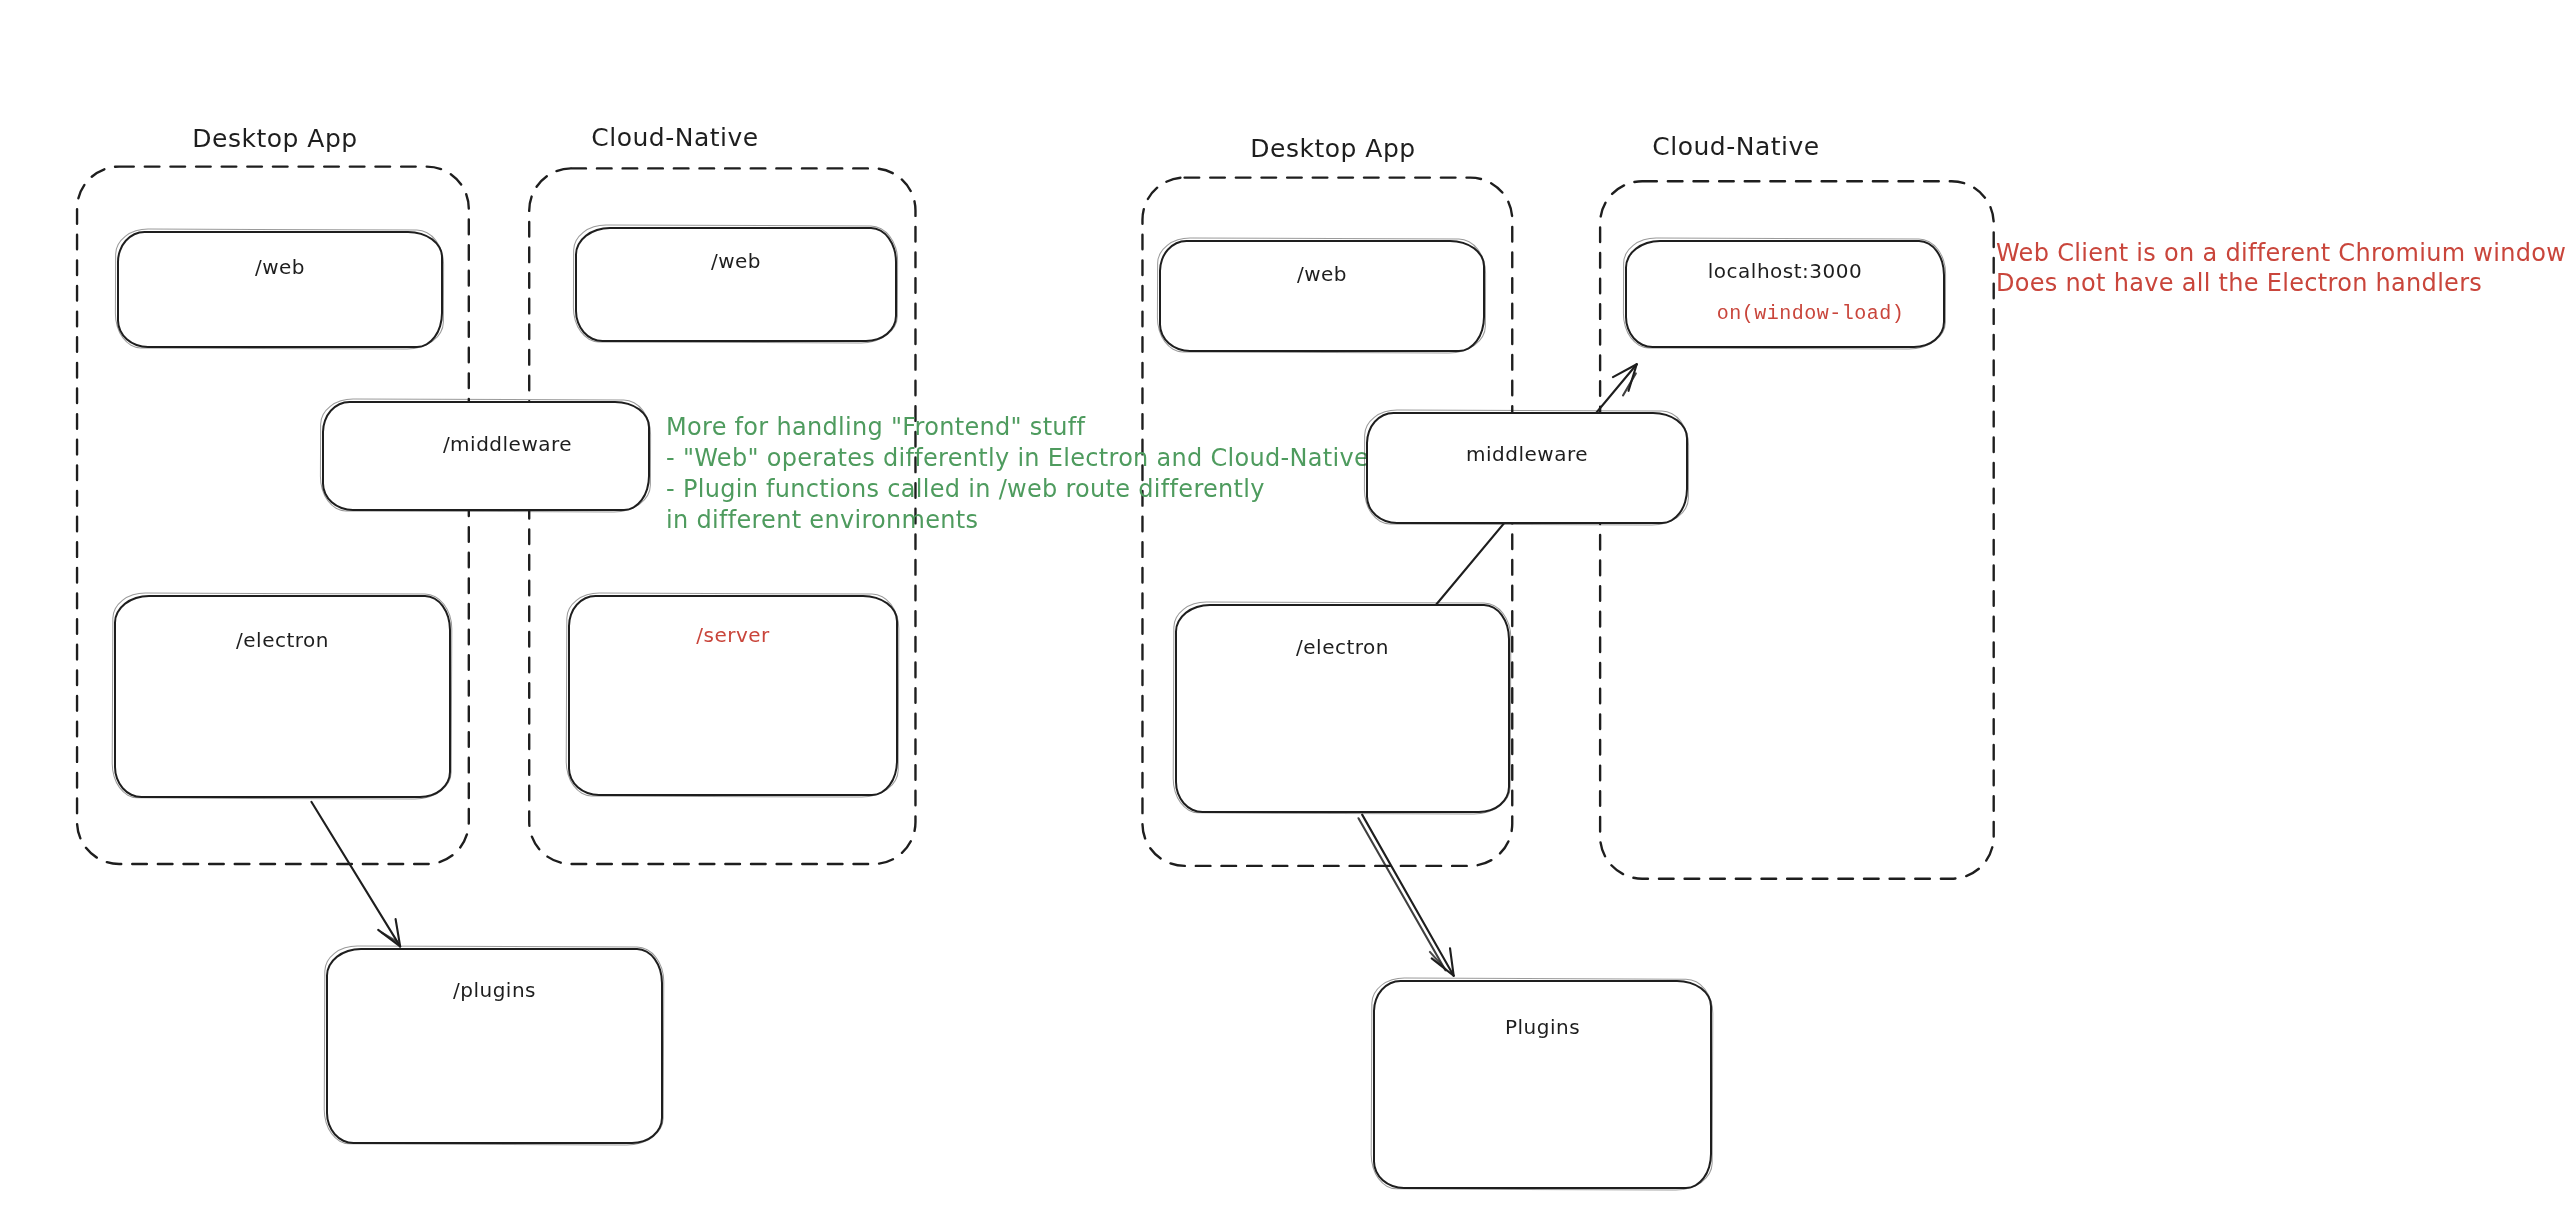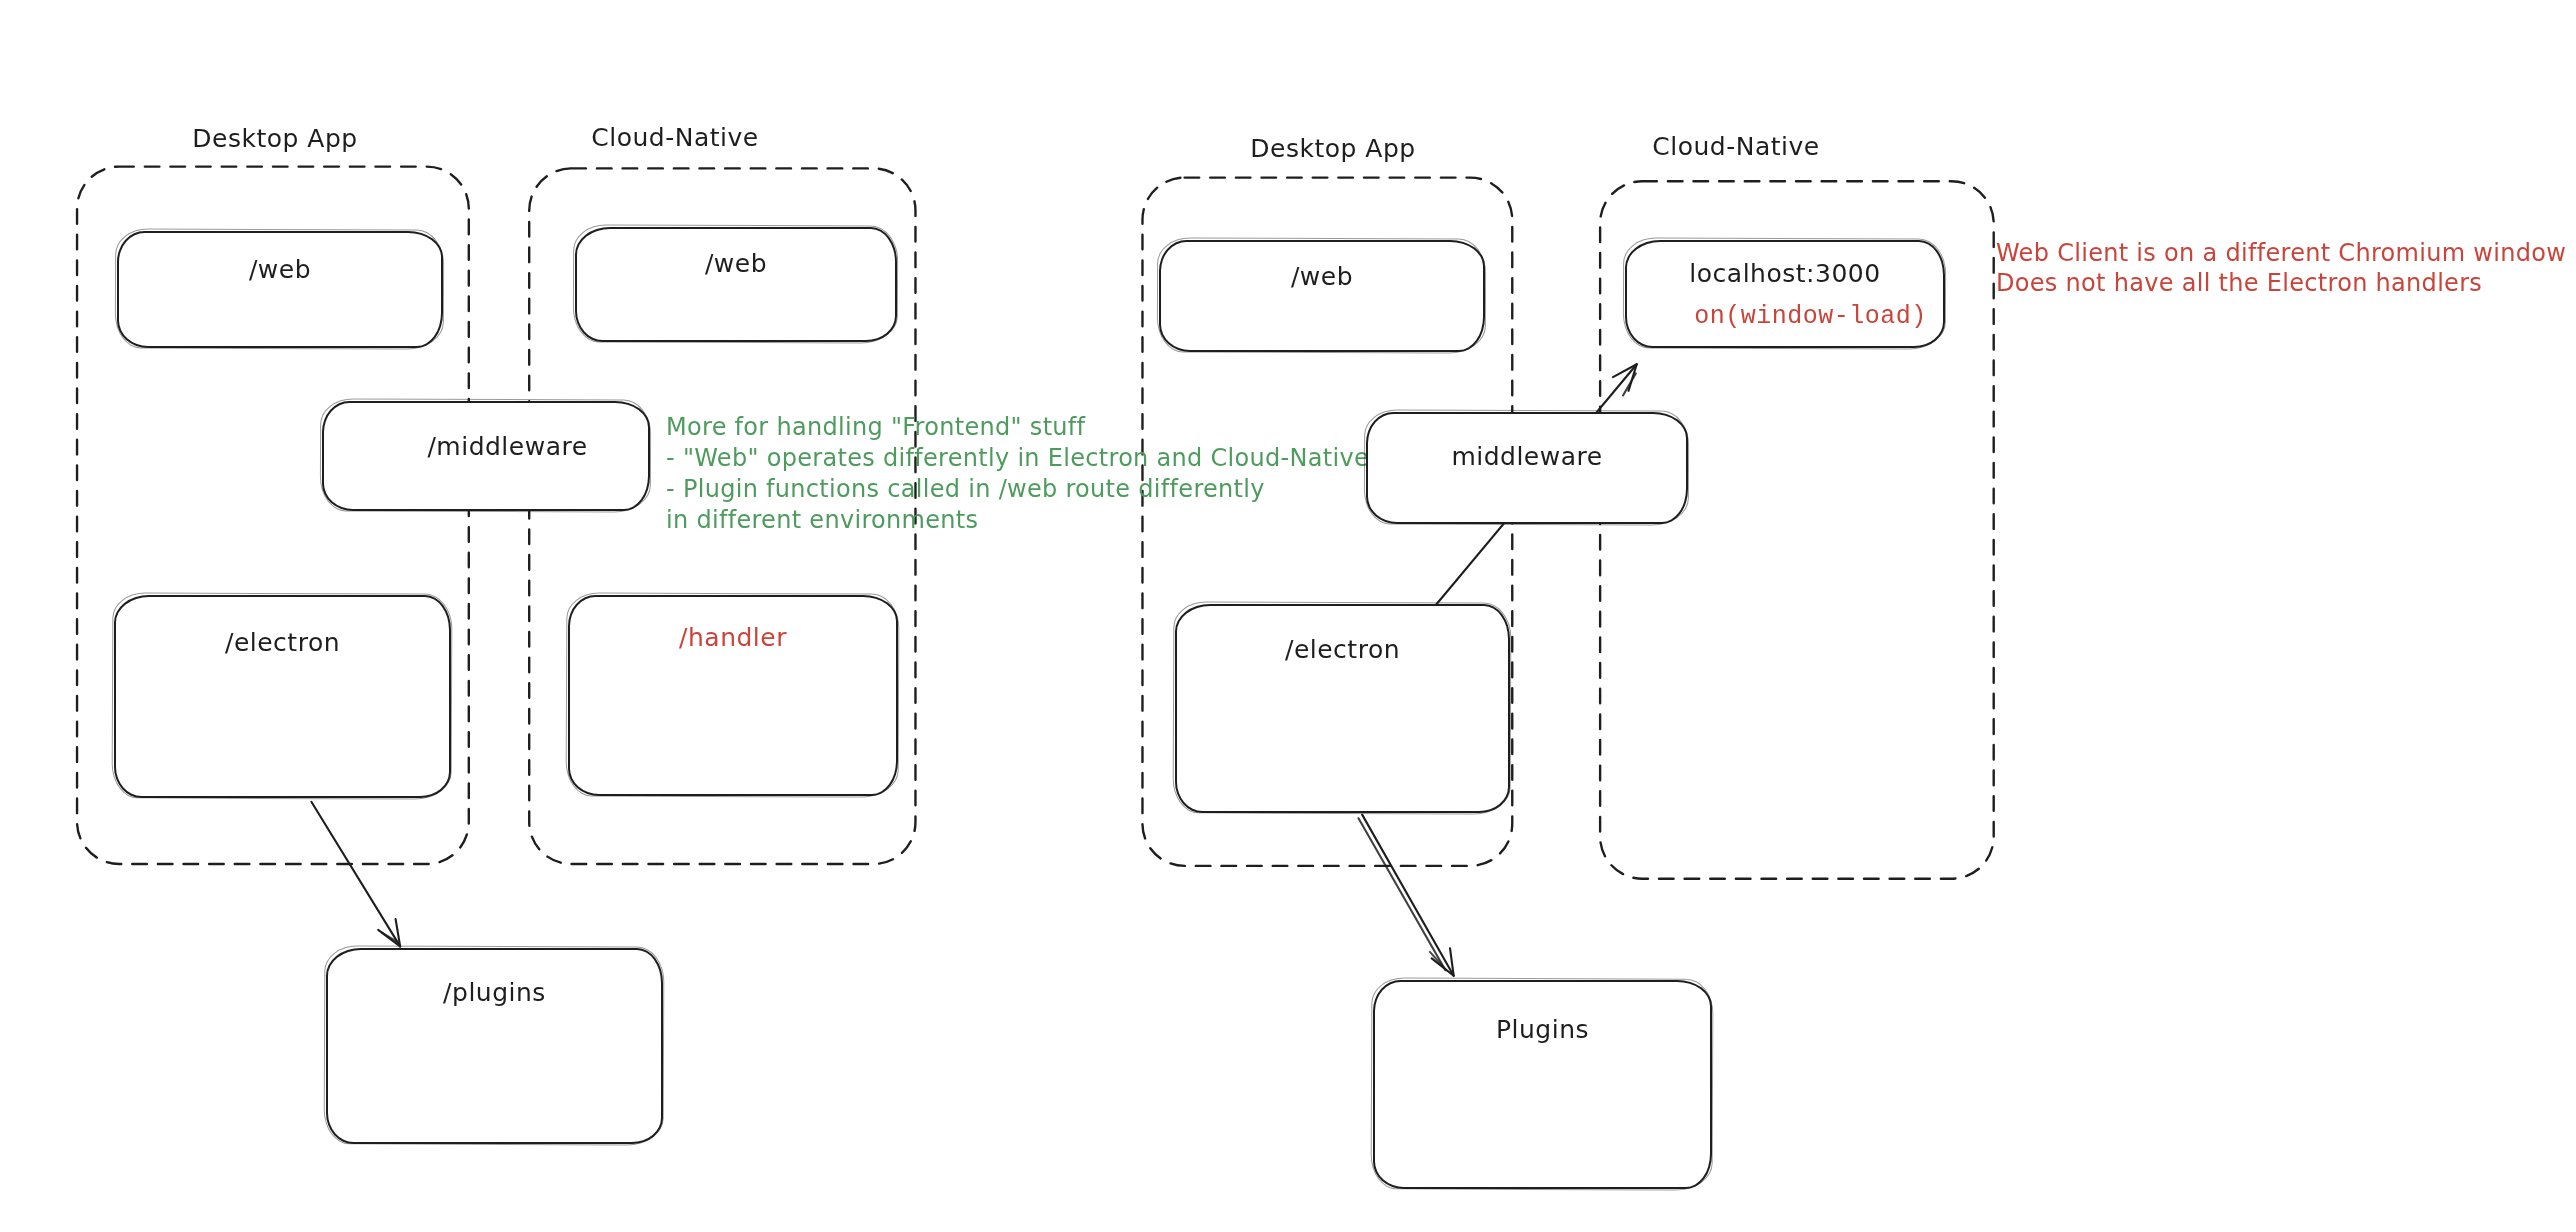--- a/index.html
+++ b/index.html
@@ -40,21 +40,21 @@
     border: 1.4px solid rgba(30,30,30,0.45);
     border-radius: 33px 27.5px 37px 26px / 26px 35px 27.5px 35px;
     transform: rotate(0.25deg);
     pointer-events: none;
   }
 
   .node-label {
     position: absolute;
     left: 0; right: 0;
     text-align: center;
-    font-size: 25px;
+    font-size: 20px;
     letter-spacing: 0.5px;
     white-space: nowrap;
     color: var(--stroke, #1e1e1e);
   }
   .node-label.red { color: var(--red, #c9453b); }
 
   .note {
     position: absolute;
     font-size: 24px;
     white-space: nowrap;
@@ -117,21 +117,21 @@
 
   <div class="node r1" style="left:322px; top:401px; width:328px; height:110px;">
     <div class="node-label" style="top:29px;margin-left:43px;">/middleware</div>
   </div>
 
   <div class="node r2" style="left:114px; top:595px; width:337px; height:203px;">
     <div class="node-label" style="top:31px;">/electron</div>
   </div>
 
   <div class="node r1" style="left:568px; top:595px; width:330px; height:201px;">
-    <div class="node-label red" style="top:26px;">/handler</div>
+    <div class="node-label red" style="top:26px;">/server</div>
   </div>
 
   <div class="node r2" style="left:326px; top:948px; width:337px; height:196px;">
     <div class="node-label" style="top:27.5px;">/plugins</div>
   </div>
 
   <div class="note green" style="left:666px; top:412px;">
     <div>More for handling "Frontend" stuff</div>
     <div>- "Web" operates differently in Electron and Cloud-Native</div>
     <div>- Plugin functions called in /web route differently</div>

